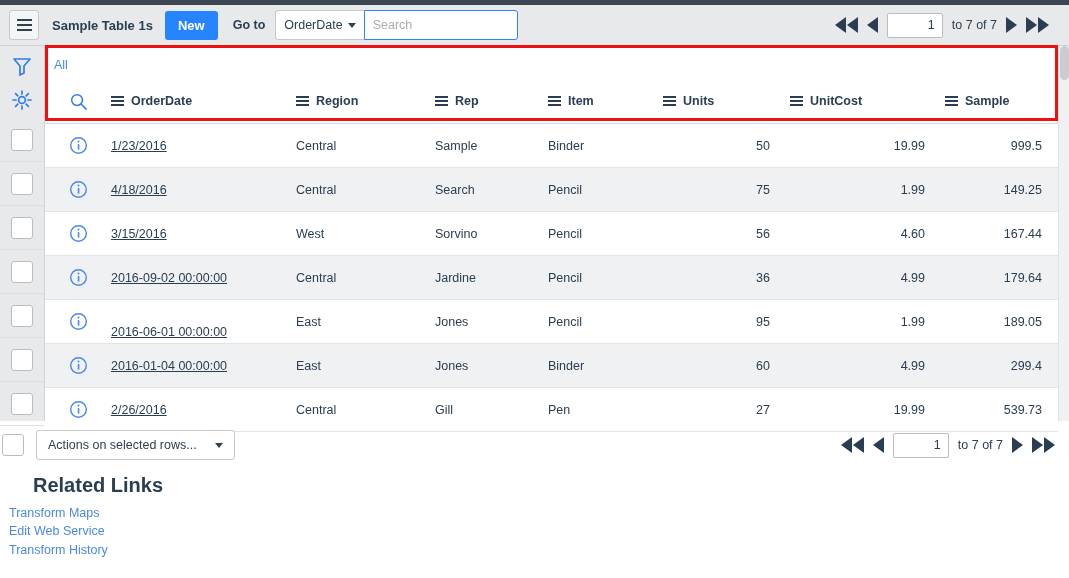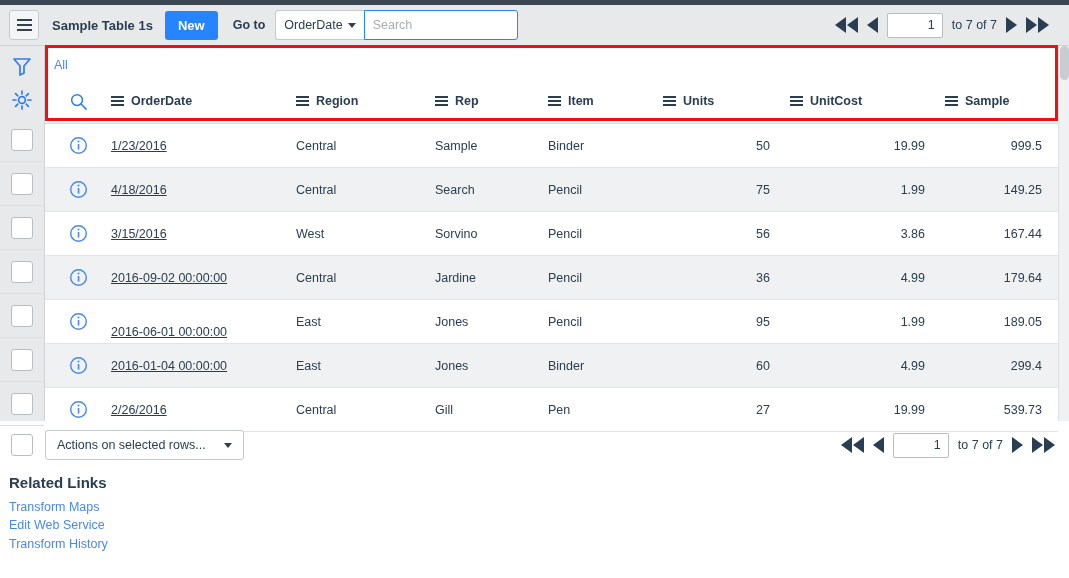--- a/index.html
+++ b/index.html
@@ -166,38 +166,38 @@
     border-bottom: 1px solid #dcdee0;
   }
   .cbx {
     width: 22px; height: 22px; background: #fff;
     border: 1px solid #b9bdc2; border-radius: 3px; cursor: pointer;
   }
 
   
   .footer {
     position: absolute; top: 421px; left: 0; width: 1069px; height: 48px;
-    display: flex; align-items: center; padding-left: 11px;
+    display: flex; align-items: center; padding-left: 2px;
   }
   .actions-sel {
     margin-left: 12px;
     height: 30px; min-width: 162px;
     background: #fff; border: 1px solid #c6c9cd; border-radius: 3px;
     display: flex; align-items: center; justify-content: space-between;
     padding: 0 11px; gap: 18px;
     font-size: 12.5px; color: #293e52; cursor: pointer; white-space: nowrap;
   }
   .pager-bot { margin-left: auto; margin-right: 14px; }
 
   
   .related {
     position: absolute; top: 474px; left: 9px; width: 400px;
   }
   .related-title {
-    font-size: 15px; font-weight: bold; color: #293e52; margin-bottom: 7px;
+    font-size: 20px; font-weight: bold; color: #293e52; margin-bottom: 7px; margin-left: 24px;
   }
   .related-link {
     display: block; font-size: 12.5px; color: #4b88e8;
     cursor: pointer; line-height: 18.3px; text-decoration: none;
   }
 
   
   .scroll-track {
     position: absolute; top: 46px; right: 0; width: 11px; height: 375px;
     background: #f0f1f2; border-left: 1px solid #e0e1e3;
@@ -382,21 +382,21 @@
             <circle cx="10" cy="10" r="8.2" fill="none" stroke="#4b88e8" stroke-width="1.5"></circle>
             <circle cx="10" cy="5.9" r="1.05" fill="#4b88e8"></circle>
             <rect x="9.2" y="8.3" width="1.7" height="6.2" rx="0.7" fill="#4b88e8"></rect>
           </svg>
         </span>
         <span class="cell" style="width:185px;"><a class="cell-link">3/15/2016</a></span>
         <span class="cell" style="width:139px;">West</span>
         <span class="cell" style="width:113px;">Sorvino</span>
         <span class="cell" style="width:115px;">Pencil</span>
         <span class="cell cell-num" style="width:127px;padding-right:20px;">56</span>
-        <span class="cell cell-num" style="width:155px;padding-right:20px;">3.86</span>
+        <span class="cell cell-num" style="width:155px;padding-right:20px;">4.60</span>
         <span class="cell cell-num" style="width:100px;padding-right:3px;">167.44</span>
       </div>
       <div class="row alt">
         <span class="cell" style="width:66px;display:flex;justify-content:center;">
           <svg class="info-ico" width="19" height="19" viewBox="0 0 20 20">
             <circle cx="10" cy="10" r="8.2" fill="none" stroke="#4b88e8" stroke-width="1.5"></circle>
             <circle cx="10" cy="5.9" r="1.05" fill="#4b88e8"></circle>
             <rect x="9.2" y="8.3" width="1.7" height="6.2" rx="0.7" fill="#4b88e8"></rect>
           </svg>
         </span>

